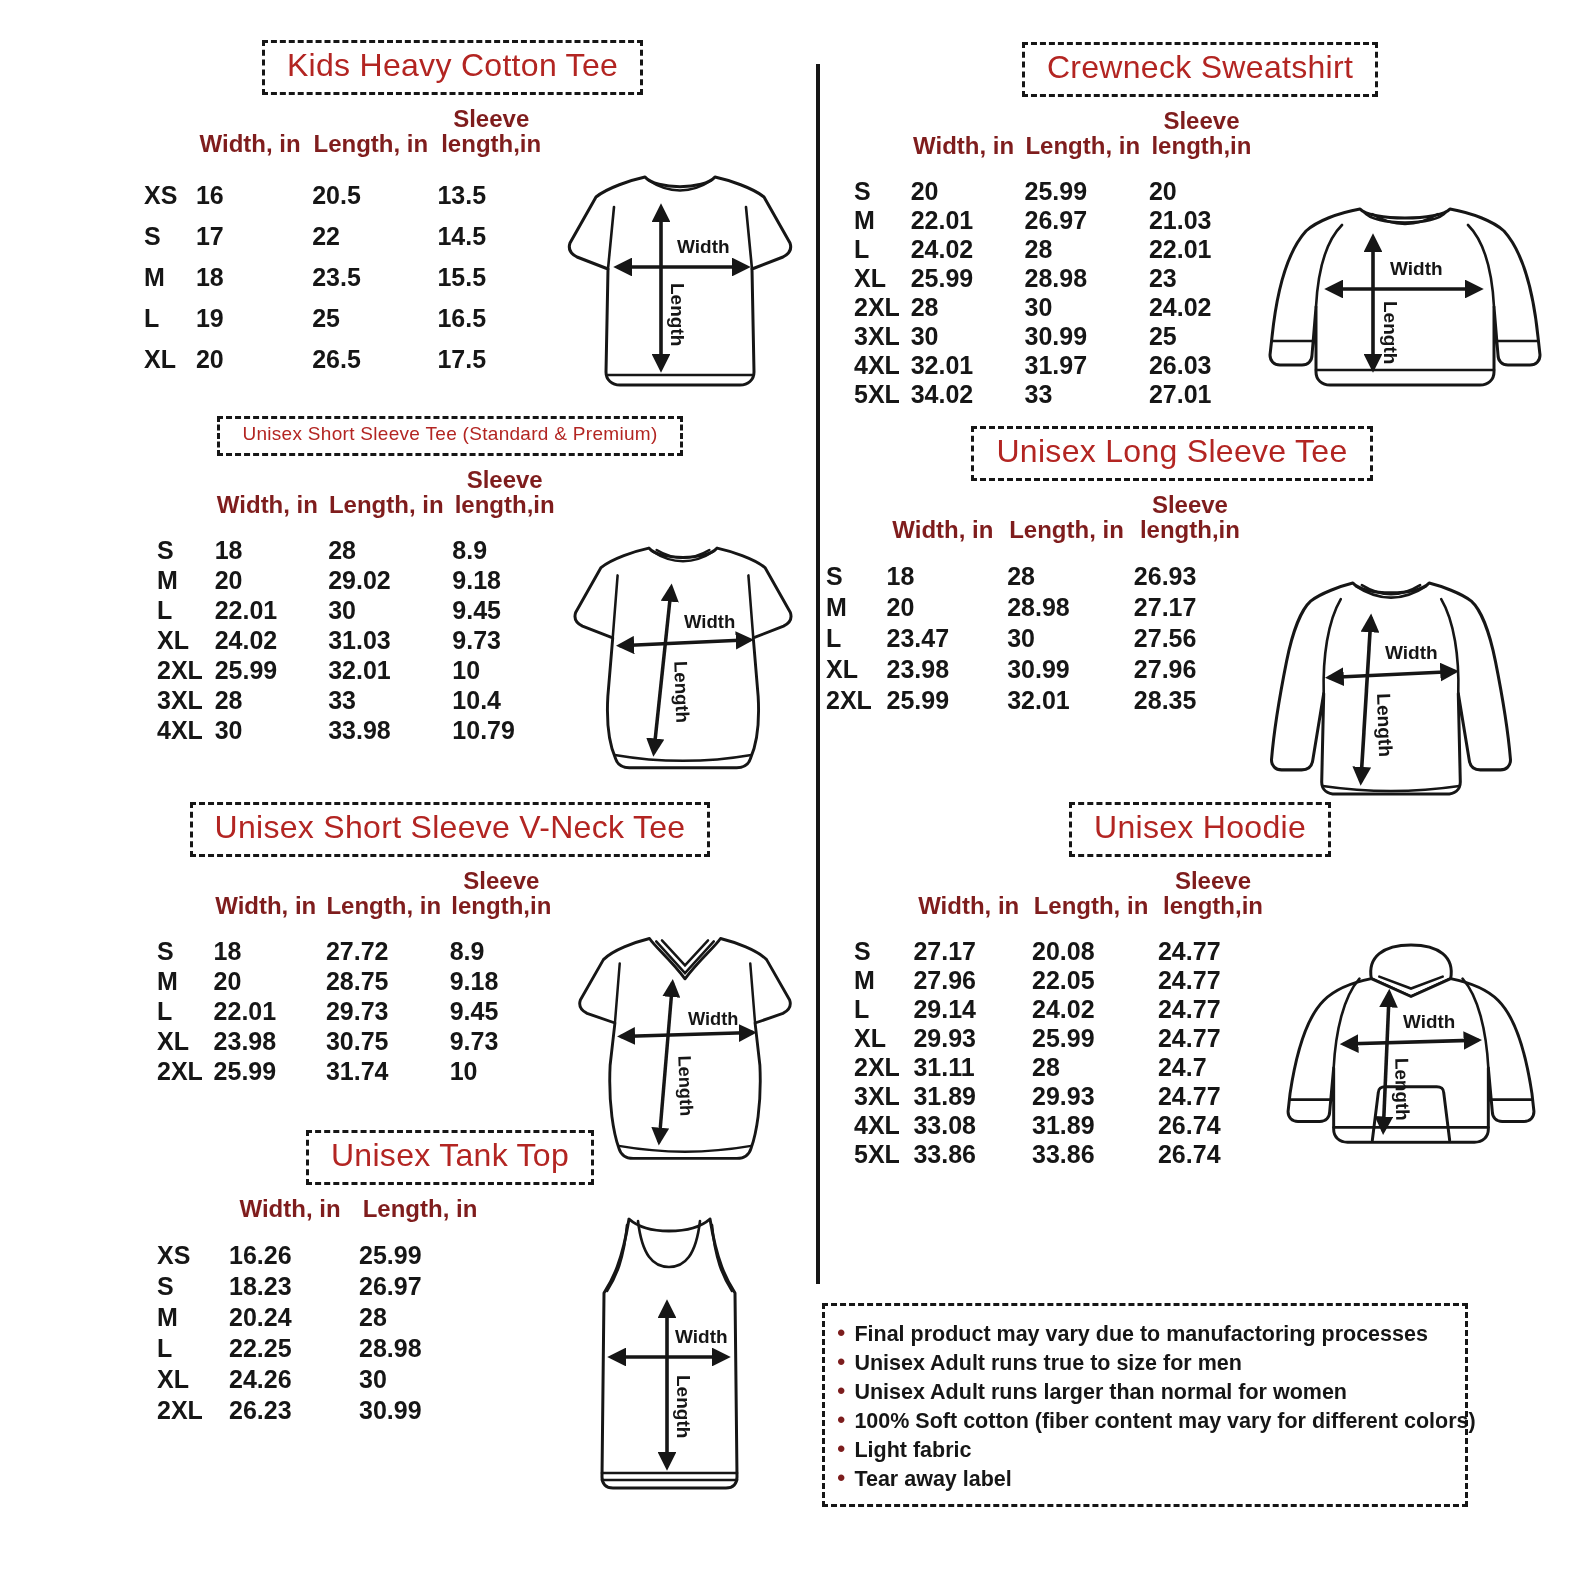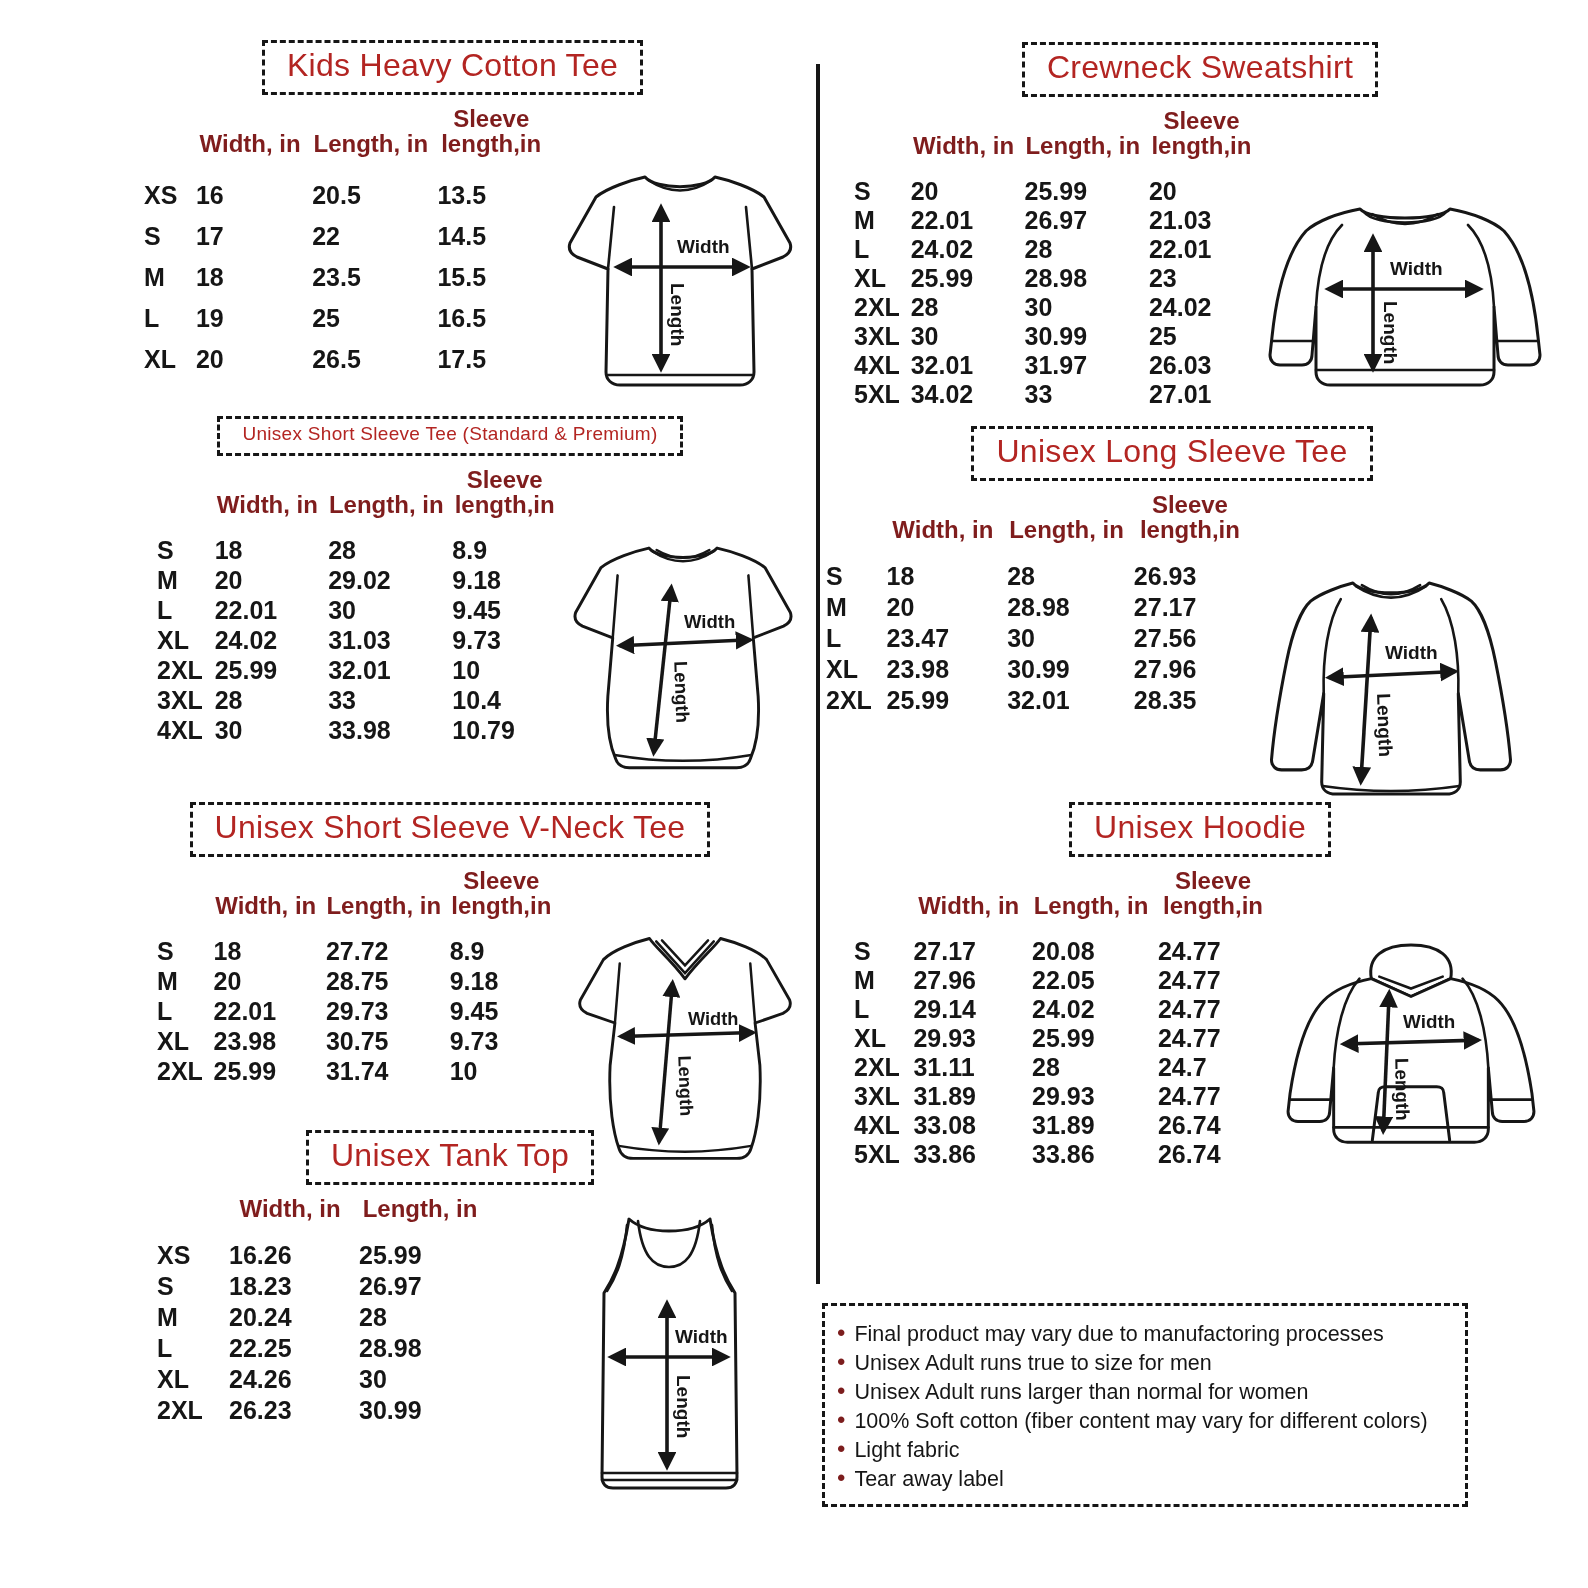--- a/index.html
+++ b/index.html
@@ -46,21 +46,21 @@
   .dim { stroke:#161616; stroke-width:3.6; }
   .svg-label { font-family:"Liberation Sans", sans-serif; font-size:19px; font-weight:bold; fill:#161616; }
 
   .notes-box {
     position:absolute; left:822px; top:1303px; width:646px; box-sizing:border-box;
     border:3px dashed #161616; padding:13px 14px 11px 12px; background:#fff;
   }
   .notes-box ul { list-style:none; margin:0; padding:0; }
   .notes-box li { display:flex; align-items:baseline; gap:9px; line-height:27px; }
   .notes-box .bullet { color:#7c1d1d; font-size:24px; flex:none; }
-  .notes-box .note-text { font-size:21.5px; font-weight:normal; color:#161616; white-space:nowrap; }
+  .notes-box .note-text { font-size:21.5px; font-weight:bold; color:#161616; white-space:nowrap; }
 </style>
 </head>
 <body>
 
 <div class="page">
   <div class="divider"></div>
 
   <section class="sec" id="sec-kids" style="left:100px; top:40px; width:705px;">
     <div class="title-box">
       <span class="title-text">Kids Heavy Cotton Tee</span>

